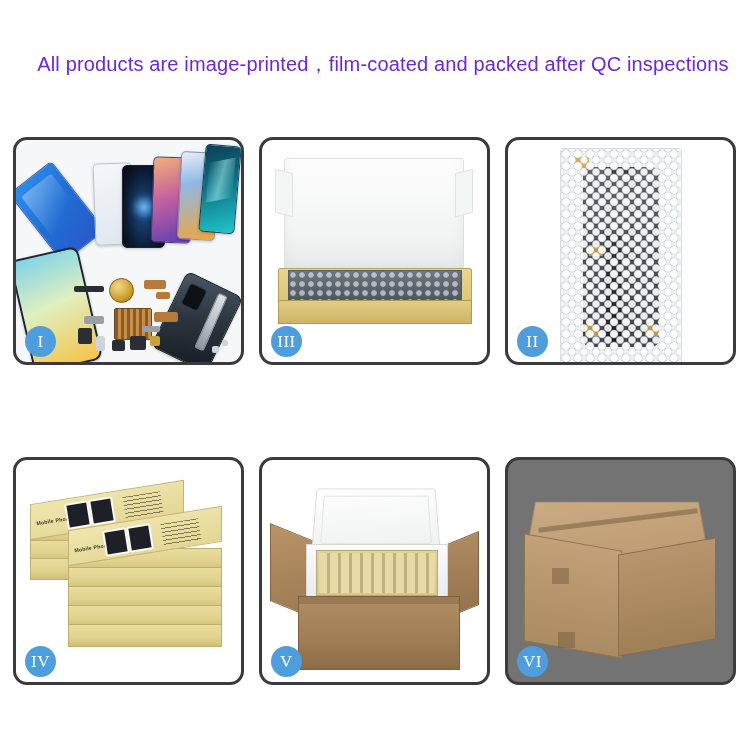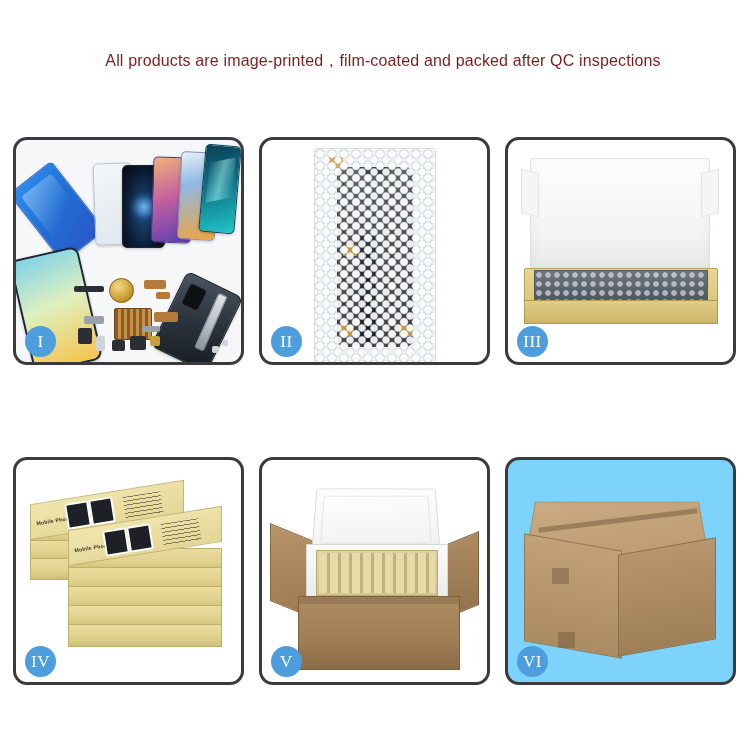--- a/index.html
+++ b/index.html
@@ -28,23 +28,23 @@
     font-size: 37px;
     font-weight: 700;
     letter-spacing: 1.6px;
     color: #111111;
     line-height: 1.05;
     white-space: nowrap;
   }
   .page-subtitle {
     margin-top: 13px;
     font-family: "Liberation Sans", sans-serif;
-    font-size: 16px;
+    font-size: 20px;
     font-weight: 400;
-    color: #7f1d1d;
+    color: #6d28d9;
     letter-spacing: 0.15px;
     white-space: nowrap;
     margin-left: 16px;
   }
 
   
   .panel-grid {
     position: absolute;
     left: 13px;
     top: 137px;
@@ -346,21 +346,21 @@
     position:absolute; left:54px; top:90px; width:120px; height:44px;
     background: linear-gradient(180deg,#ded0a1 0%, #d4c68f 100%);
     border:1px solid #b9aa72;
   }
   .yellow-bars {
     position:absolute; inset:2px;
     background: repeating-linear-gradient(90deg,#e8dba7 0 8px,#c2b27c 8px 11px);
   }
 
   
-  .p6 { background:#7dd3fc; }
+  .p6 { background:#737373; }
   .ship-top {
     position:absolute; left:22px; top:36px; width:172px; height:66px;
     background: linear-gradient(170deg,#cbab83 0%, #bb9a71 100%);
     border:1px solid #a78a63;
     transform: perspective(260px) rotateX(28deg);
   }
   .ship-seam {
     position:absolute; left:30px; top:58px; width:160px; height:5px;
     background: rgba(120,95,65,.55);
     transform: rotate(-7deg);
@@ -414,45 +414,45 @@
       <div class="part dark" style="left:96px;top:200px;width:13px;height:11px;"></div>
       <div class="part dark" style="left:114px;top:196px;width:16px;height:14px;"></div>
       <div class="part gold" style="left:134px;top:196px;width:10px;height:10px;"></div>
       <div class="part silver" style="left:126px;top:186px;width:18px;height:6px;"></div>
       <div class="part pale" style="left:196px;top:206px;width:7px;height:7px;"></div>
       <div class="part pale" style="left:206px;top:200px;width:6px;height:6px;"></div>
     </div>
     <div class="badge">I</div>
   </div>
 
+  <div class="panel p3">
+    <div class="panel-stage">
+      <div class="box3-lid"></div>
+      <div class="box3-tray"></div>
+      <div class="box3-fill"></div>
+      <div class="box3-front"></div>
+    </div>
+    <div class="badge">III</div>
+  </div>
+
   <div class="panel p2">
     <div class="panel-stage">
       <div class="bubblebag">
         <div class="screen-inside"></div>
         <div class="flexcable"></div>
         <div class="tape" style="left:14px;top:8px;"></div>
         <div class="tape" style="left:28px;top:96px;"></div>
         <div class="tape" style="left:24px;top:176px;"></div>
         <div class="tape" style="left:84px;top:176px;"></div>
         <div class="bubbles"></div>
       </div>
     </div>
     <div class="badge">II</div>
   </div>
 
-  <div class="panel p3">
-    <div class="panel-stage">
-      <div class="box3-lid"></div>
-      <div class="box3-tray"></div>
-      <div class="box3-fill"></div>
-      <div class="box3-front"></div>
-    </div>
-    <div class="badge">III</div>
-  </div>
-
   <div class="panel p4">
     <div class="panel-stage">
       <div class="stackbox" style="left:14px;top:62px;width:152px;height:20px;"></div>
       <div class="stackbox" style="left:14px;top:80px;width:152px;height:20px;"></div>
       <div class="stackbox" style="left:14px;top:98px;width:152px;height:20px;"></div>
       <div class="stackbox" style="left:52px;top:88px;width:152px;height:21px;"></div>
       <div class="stackbox" style="left:52px;top:107px;width:152px;height:21px;"></div>
       <div class="stackbox" style="left:52px;top:126px;width:152px;height:21px;"></div>
       <div class="stackbox" style="left:52px;top:145px;width:152px;height:21px;"></div>
       <div class="stackbox" style="left:52px;top:164px;width:152px;height:21px;"></div>

